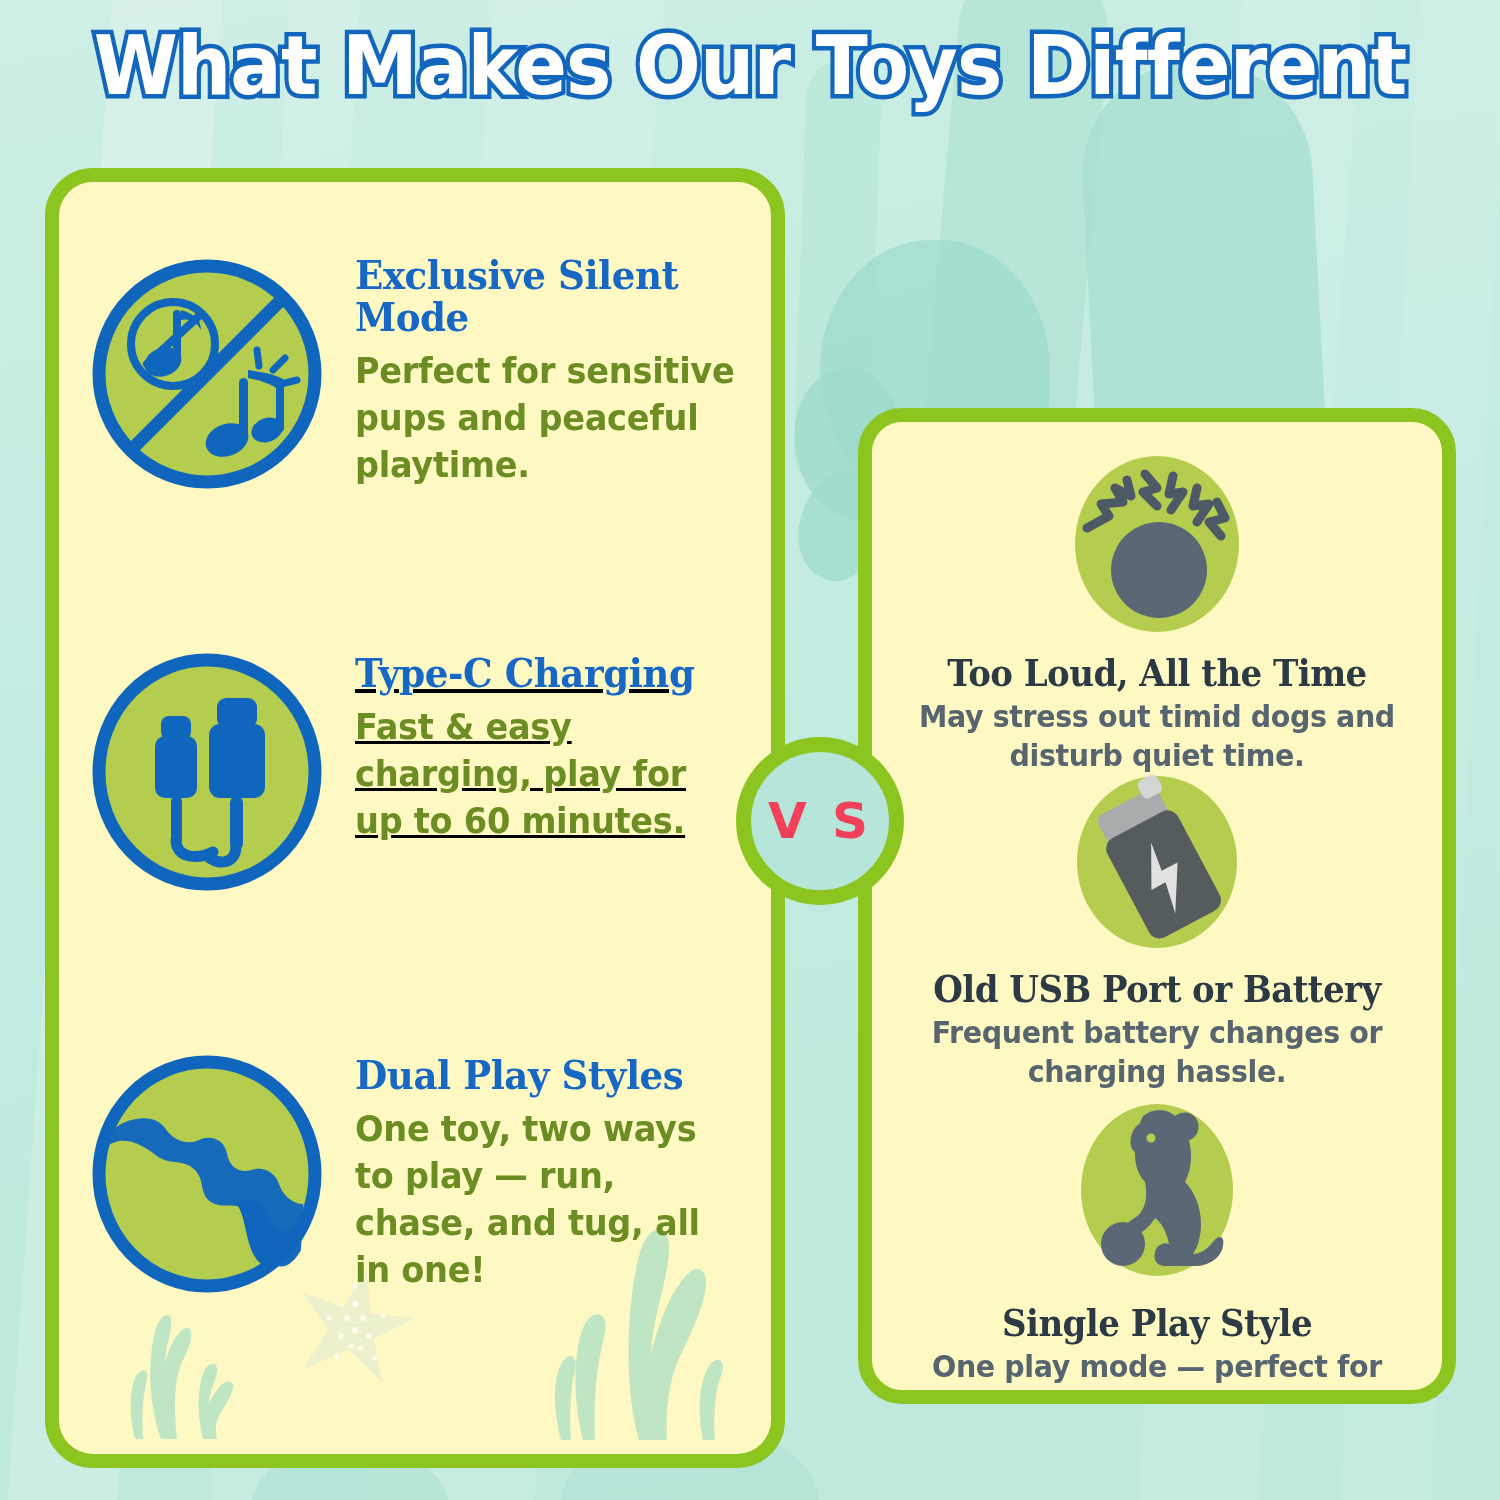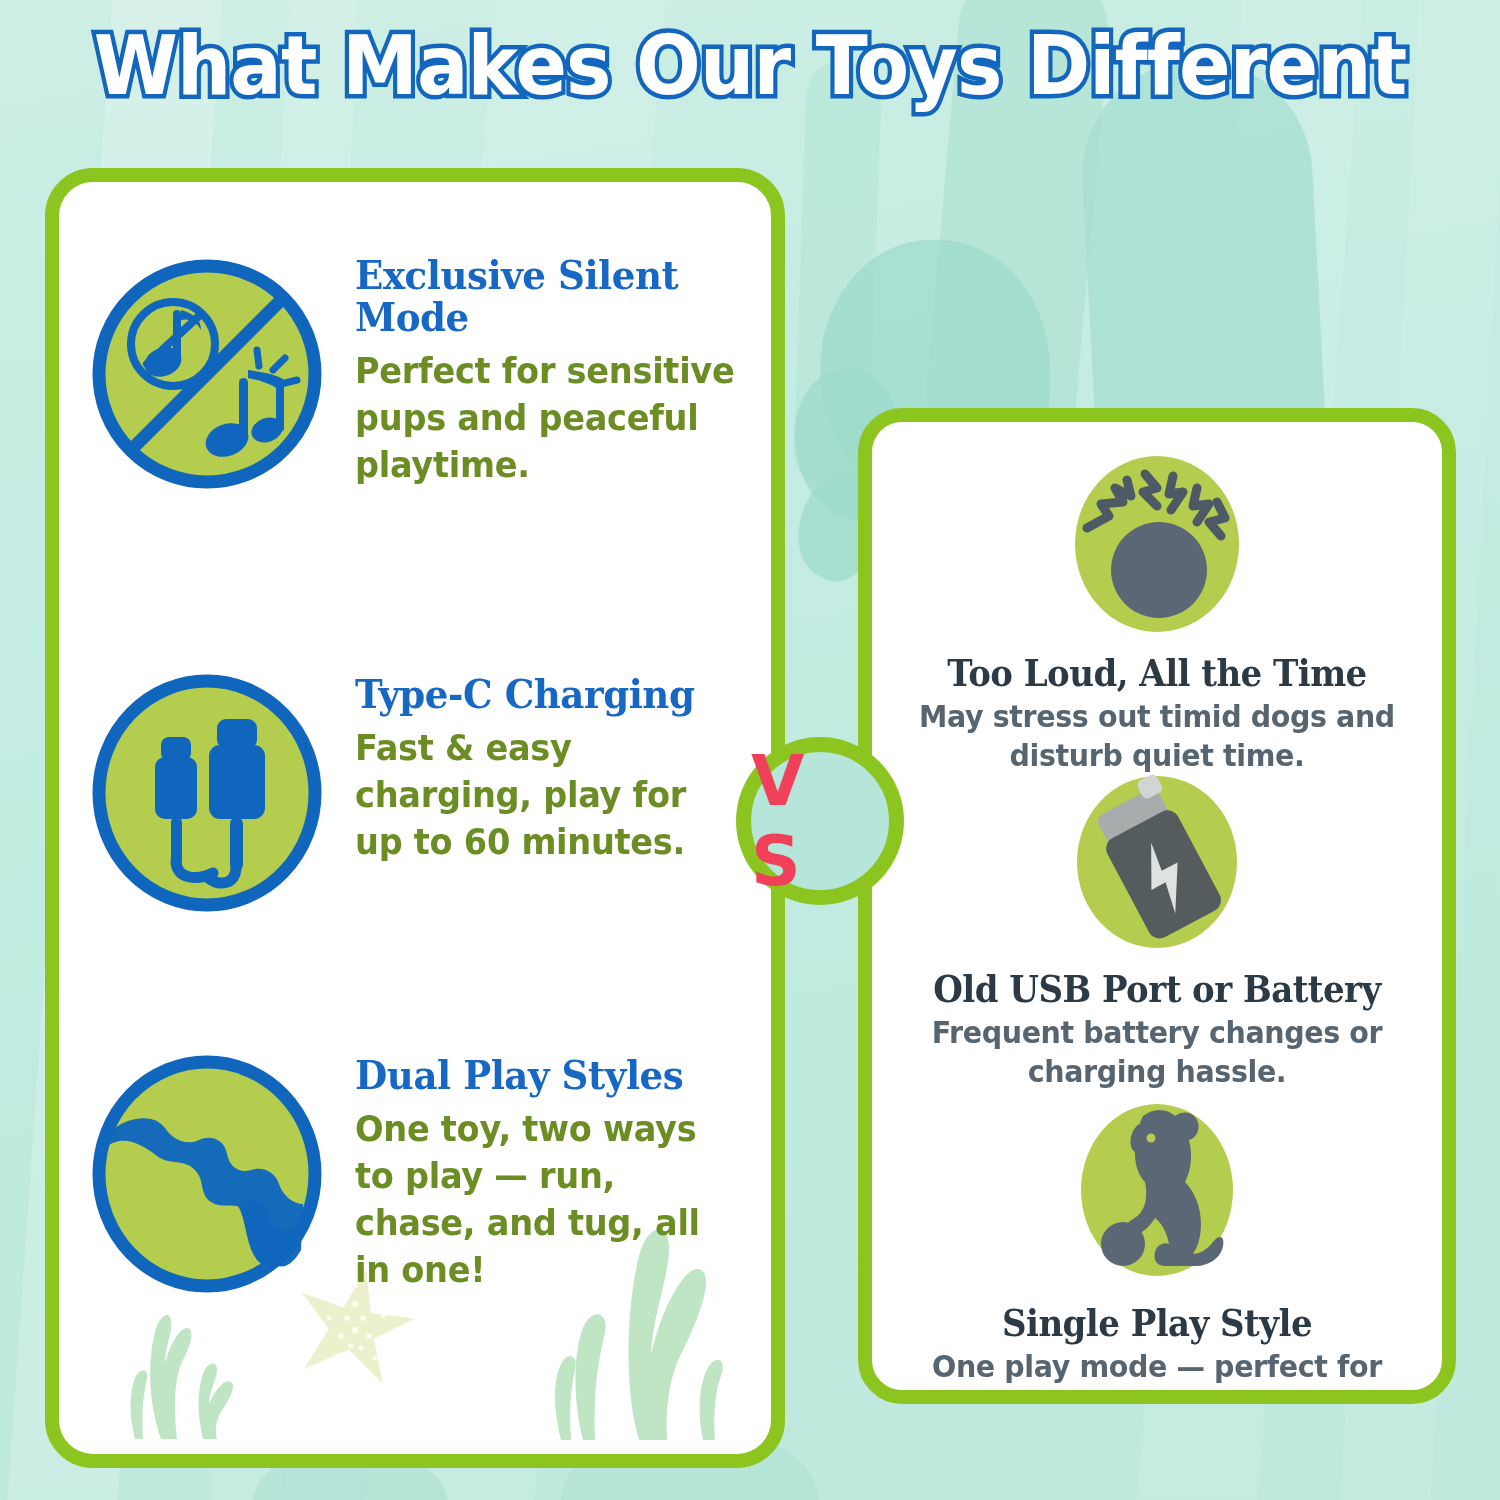--- a/index.html
+++ b/index.html
@@ -38,35 +38,35 @@
     color:#ffffff;
     -webkit-text-stroke:9px #1366bd;
     paint-order:stroke fill;
     transform:scaleX(.93);
     white-space:nowrap;
   }
 
   
   .card{
     position:absolute;
-    background:#ffffff;
+    background:#fef9c3;
     border:14px solid #8cc520;
     border-radius:48px;
     box-sizing:border-box;
     overflow:hidden;
   }
   .card-left{left:45px;top:168px;width:740px;height:1300px;}
   .card-right{left:858px;top:408px;width:598px;height:996px;border-radius:44px;}
 
   
   .row{position:absolute;display:flex;align-items:flex-start;}
   .row .icon-wrap{flex:0 0 auto;}
   .row .txt{margin-left:28px;}
   .r1{left:28px;top:72px;width:670px;}
-  .r2{left:28px;top:491px;width:670px;}
+  .r2{left:28px;top:470px;width:670px;text-decoration:underline;}
   .r3{left:28px;top:872px;width:670px;}
 
   .h-left{
     font-family:"DejaVu Serif", serif;
     font-size:40px;font-weight:bold;color:#1767c4;
     letter-spacing:-.5px;line-height:1.05;margin:0 0 10px 0;
     transform:scaleX(.93);transform-origin:left center;
   }
   .p-left{
     font-family:"DejaVu Sans", sans-serif;
@@ -95,21 +95,21 @@
 
   
   .vs{
     position:absolute;left:736px;top:737px;width:168px;height:168px;
     border-radius:50%;
     background:#b6e6da;
     border:15px solid #8cc520;
     box-sizing:border-box;
     display:flex;align-items:center;justify-content:center;
     font-family:"DejaVu Sans", sans-serif;
-    font-size:69px;font-weight:bold;color:#f0405a;
+    font-size:50px;font-weight:bold;color:#f0405a;
     letter-spacing:4px;
     z-index:5;
   }
 
   
   .deco{position:absolute;}
   svg{display:block;}
 </style>
 </head>
 <body>

